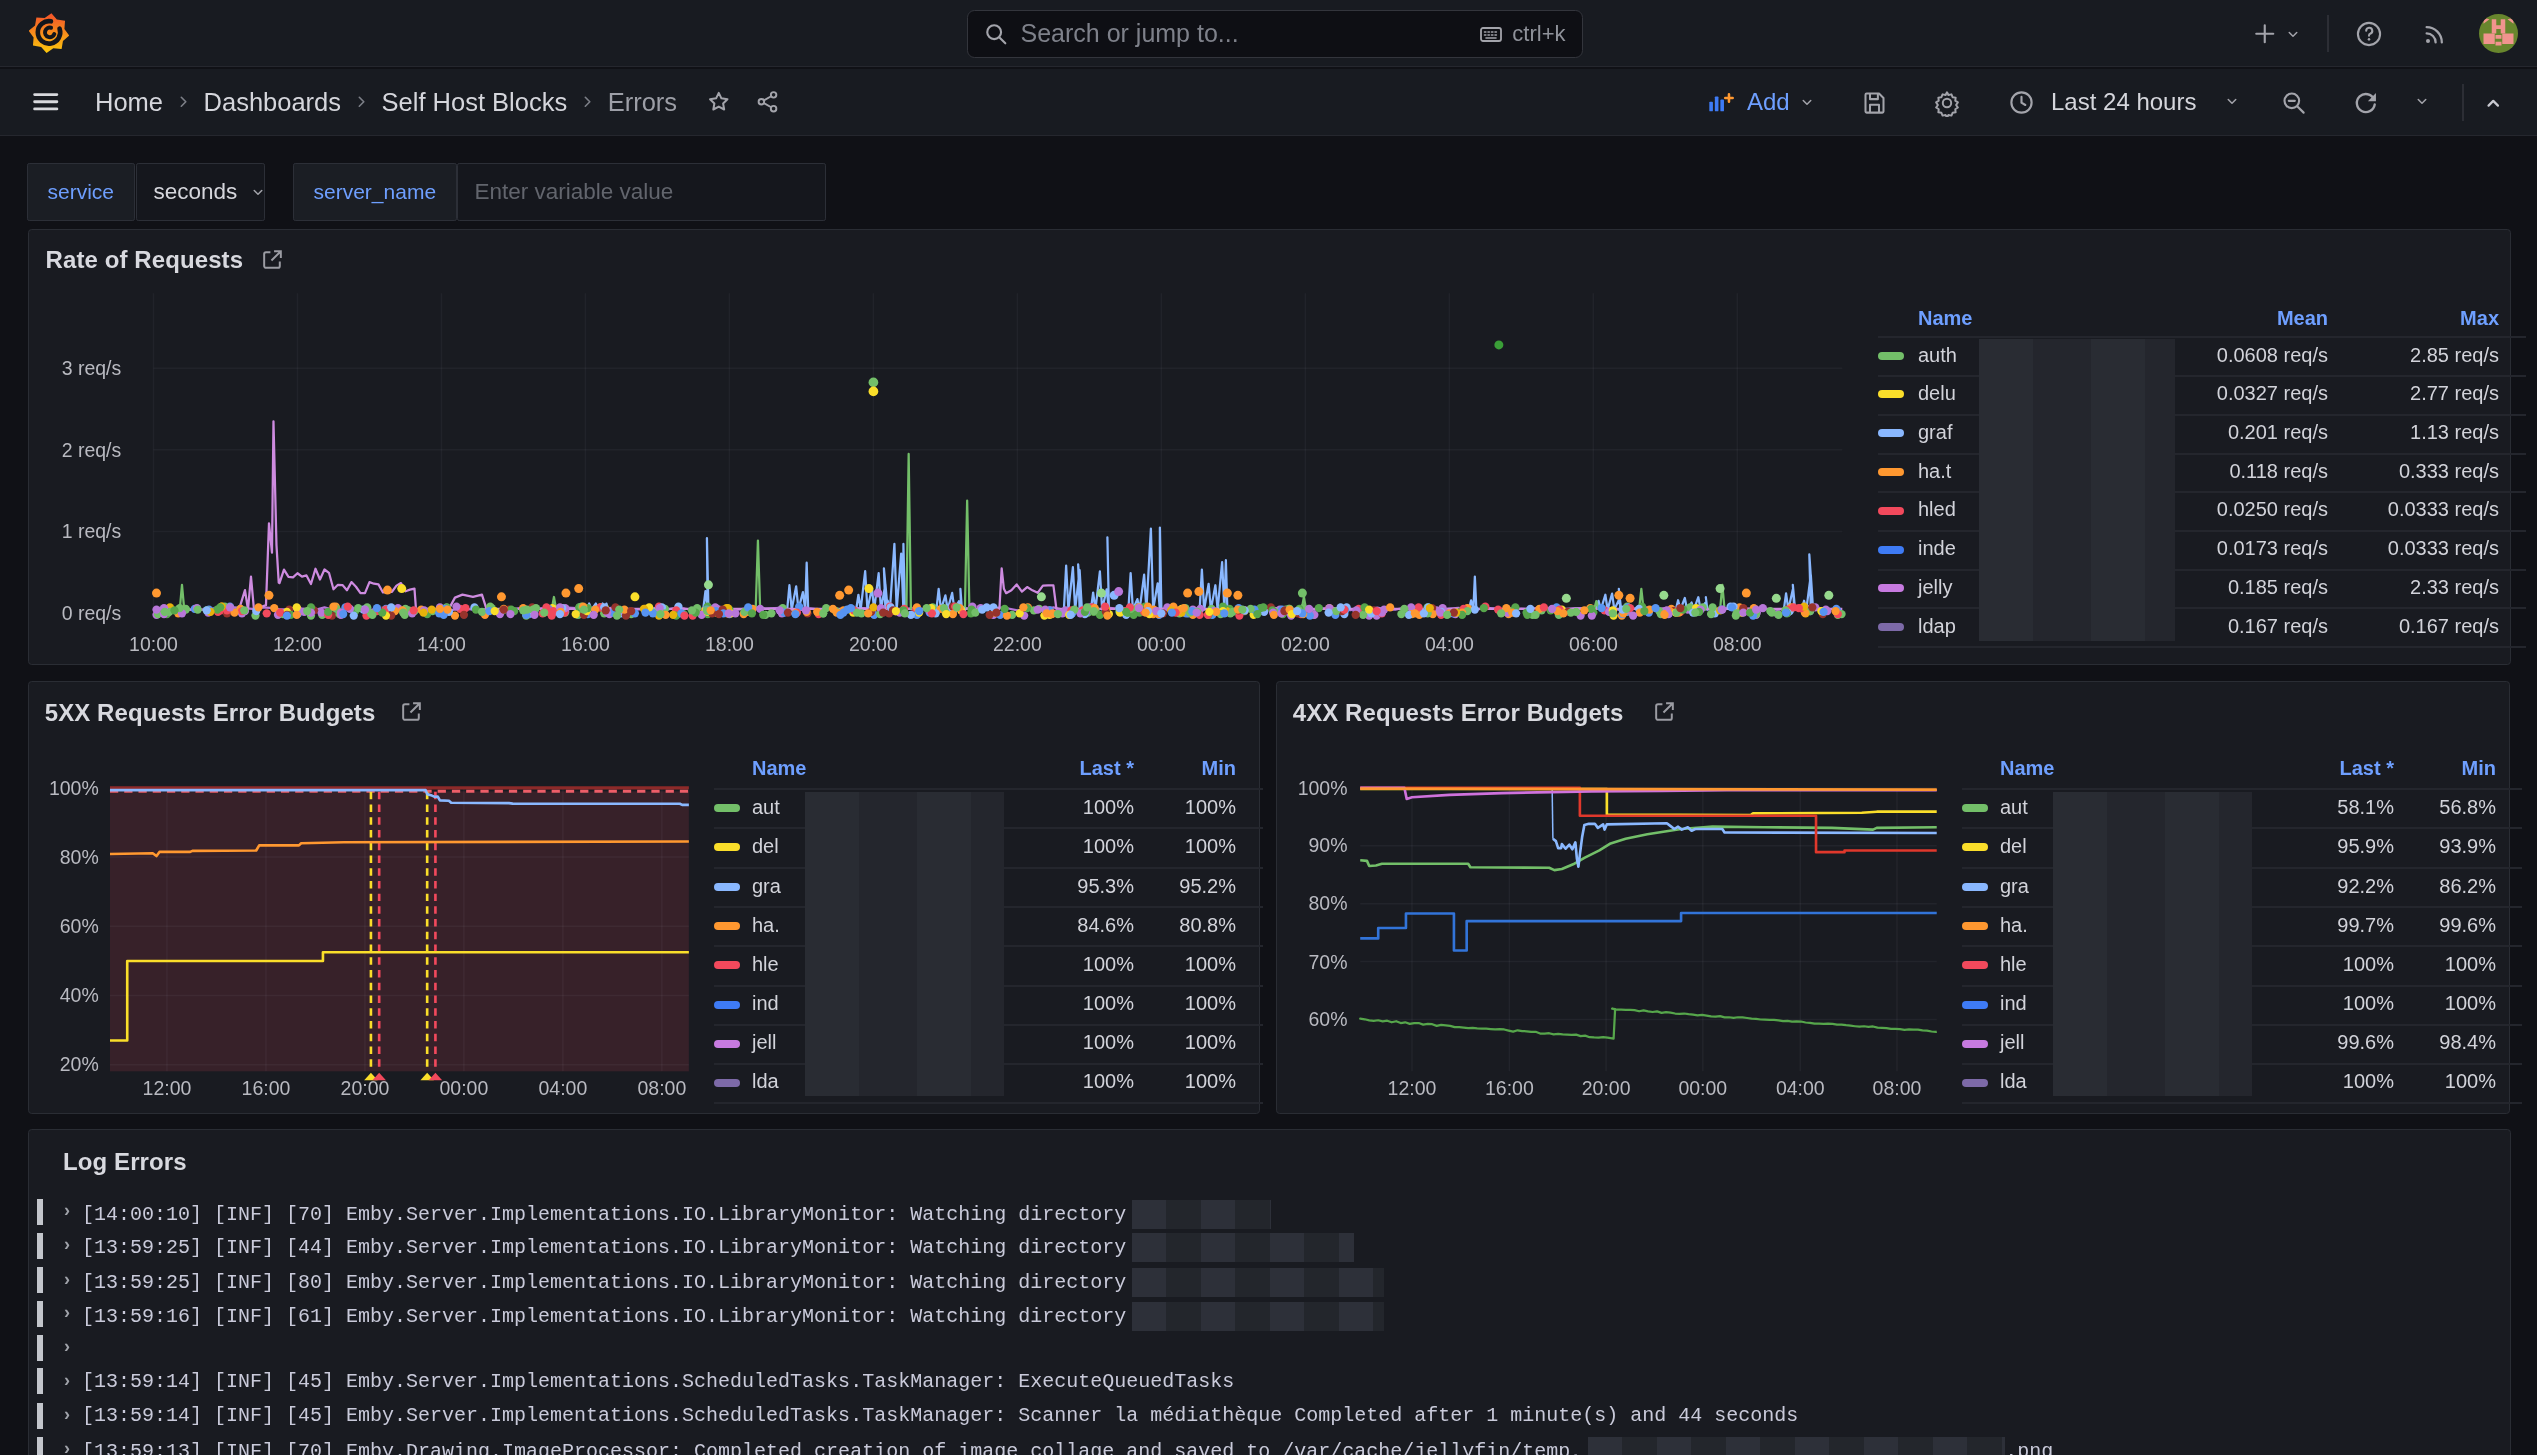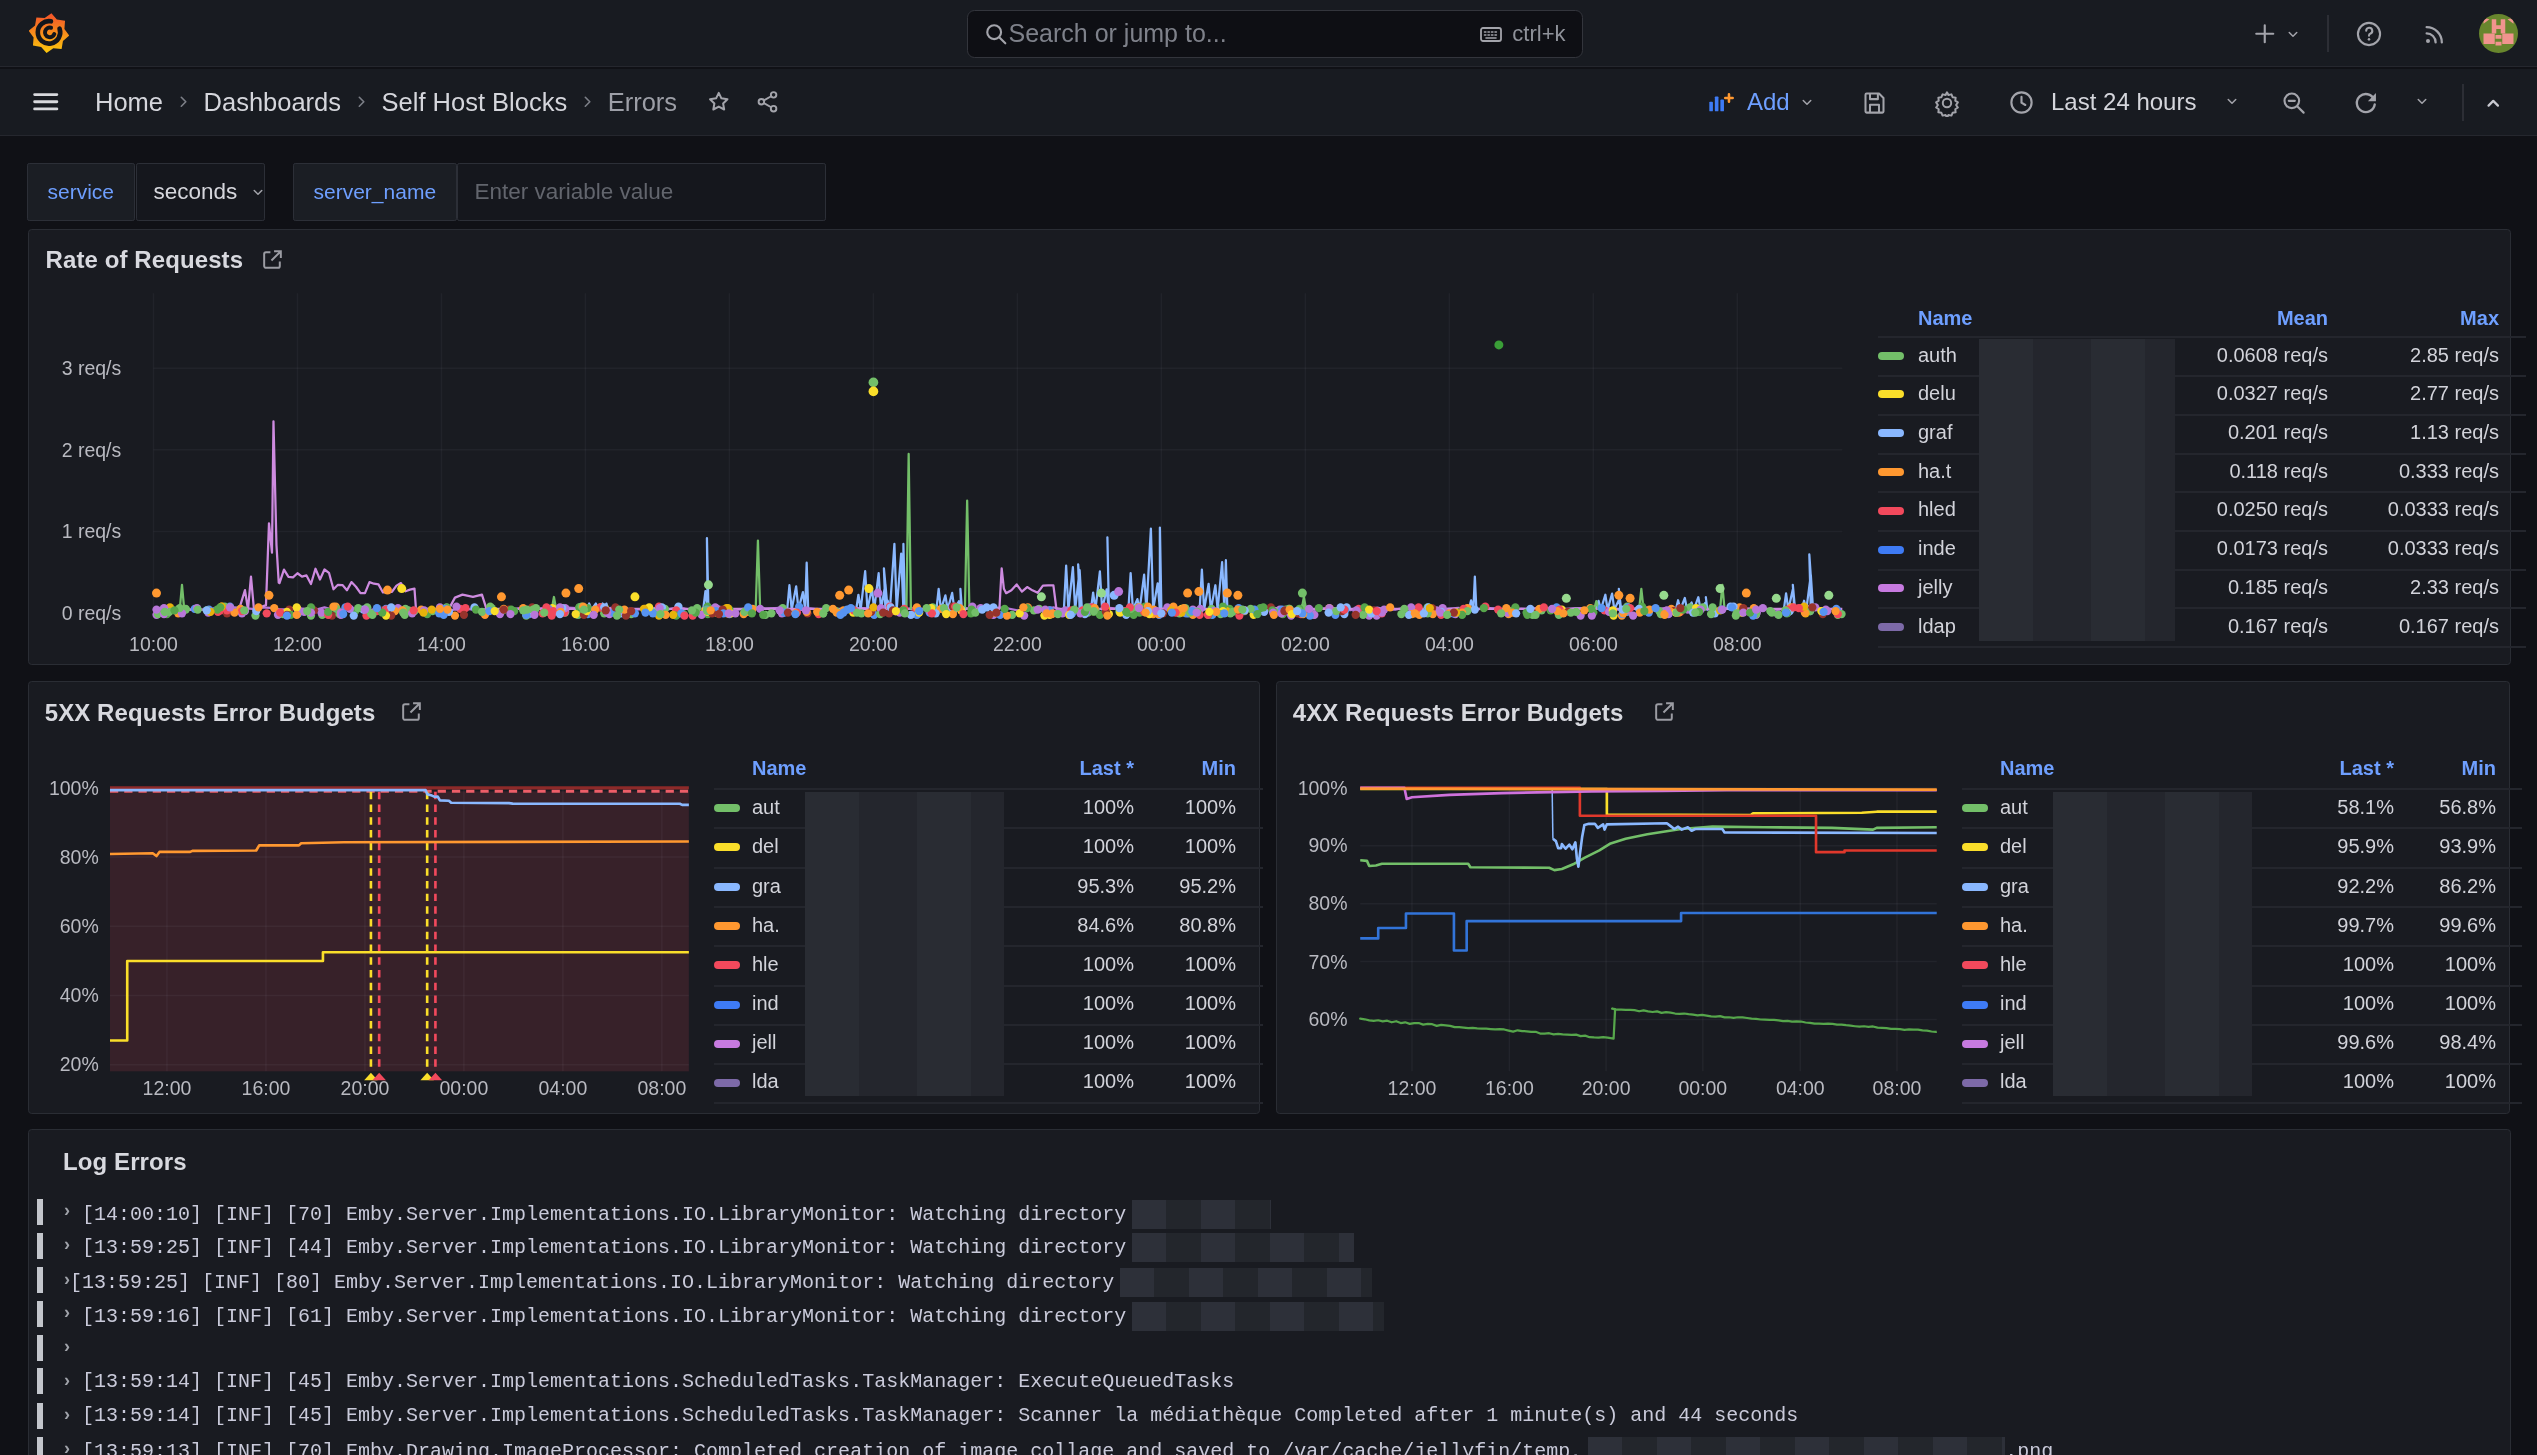--- a/index.html
+++ b/index.html
@@ -36,21 +36,21 @@
 <path d="M54.9 23.4 A 28 28 0 1 0 76.3 41.4" stroke="#14161c" stroke-width="11.5" fill="none" stroke-linecap="round"></path>
 <path d="M55.1 39.4 A 12 12 0 1 0 63.3 55.1" stroke="#14161c" stroke-width="10" fill="none" stroke-linecap="round"></path>
 </svg></div>
       <div class="abs" style="left:967px;top:9.7px;width:616px;height:48px;background:#0e0f14;border:1.5px solid #33353c;border-radius:7.5px;display:flex;align-items:center">
         <div style="margin-left:15px;display:flex">
           <svg class="" width="25.5" height="25.5" viewBox="0 0 24 24" fill="none">
             <circle cx="10.5" cy="10.5" r="6.5" stroke="#a3a4ab" stroke-width="2"></circle>
             <path d="M15.5 15.5 L21 21" stroke="#a3a4ab" stroke-width="2" stroke-linecap="round"></path>
           </svg>
         </div>
-        <div style="font-size:25px;color:#7e818a">Search or jump to...</div>
+        <div style="margin-left:12px;font-size:25px;color:#7e818a">Search or jump to...</div>
         <div style="margin-left:auto;margin-right:16.5px;display:flex;align-items:center;gap:9px">
           <svg class="" width="24" height="24" viewBox="0 0 24 24" fill="none">
             <rect x="2" y="6" width="20" height="13" rx="2" stroke="#a3a4ab" stroke-width="1.8"></rect>
             <path d="M5.5 10h1.4M9 10h1.4M12.5 10h1.4M16 10h1.4M5.5 13h1.4M9 13h1.4M12.5 13h1.4M16 13h1.4M7 16h10" stroke="#a3a4ab" stroke-width="1.6" stroke-linecap="round"></path>
           </svg>
           <span style="font-size:22px;color:#8f929a">ctrl+k</span>
         </div>
       </div>
       <div class="abs" style="left:2252px;top:21px"><svg class="" width="25.5" height="25.5" viewBox="0 0 24 24" fill="none">
           <path d="M12 4v16M4 12h16" stroke="#a3a4ab" stroke-width="2" stroke-linecap="round"></path>
@@ -1266,21 +1266,21 @@
     <div class="panel" style="left:28px;top:1129px;width:2483px;height:345px">
       <div class="ptitle" style="left:34px;top:18px">Log Errors</div>
       <div class="logbar" style="left:7.5px;top:69px"></div>
       <div class="logchev" style="left:35px;top:70px">›</div>
       <div class="logline" style="left:53px;top:70px">[14:00:10] [INF] [70] Emby.Server.Implementations.IO.LibraryMonitor: Watching directory<span style="display:inline-block;vertical-align:middle;margin-left:6px;width:139px;height:28.5px;background:#282b32;background-image:repeating-linear-gradient(90deg,#2d3039 0 34px,#23262c 34px 69px)"></span></div>
       <div class="logbar" style="left:7.5px;top:103px"></div>
       <div class="logchev" style="left:35px;top:104px">›</div>
       <div class="logline" style="left:53px;top:103px">[13:59:25] [INF] [44] Emby.Server.Implementations.IO.LibraryMonitor: Watching directory<span style="display:inline-block;vertical-align:middle;margin-left:6px;width:222px;height:28.5px;background:#282b32;background-image:repeating-linear-gradient(90deg,#2d3039 0 34px,#23262c 34px 69px)"></span></div>
       <div class="logbar" style="left:7.5px;top:137px"></div>
       <div class="logchev" style="left:35px;top:139px">›</div>
-      <div class="logline" style="left:41px;top:138px">[13:59:25] [INF] [80] Emby.Server.Implementations.IO.LibraryMonitor: Watching directory<span style="display:inline-block;vertical-align:middle;margin-left:6px;width:252px;height:28.5px;background:#282b32;background-image:repeating-linear-gradient(90deg,#2d3039 0 34px,#23262c 34px 69px)"></span></div>
+      <div class="logline" style="left:53px;top:138px">[13:59:25] [INF] [80] Emby.Server.Implementations.IO.LibraryMonitor: Watching directory<span style="display:inline-block;vertical-align:middle;margin-left:6px;width:252px;height:28.5px;background:#282b32;background-image:repeating-linear-gradient(90deg,#2d3039 0 34px,#23262c 34px 69px)"></span></div>
       <div class="logbar" style="left:7.5px;top:171px"></div>
       <div class="logchev" style="left:35px;top:172px">›</div>
       <div class="logline" style="left:53px;top:172px">[13:59:16] [INF] [61] Emby.Server.Implementations.IO.LibraryMonitor: Watching directory<span style="display:inline-block;vertical-align:middle;margin-left:6px;width:252px;height:28.5px;background:#282b32;background-image:repeating-linear-gradient(90deg,#2d3039 0 34px,#23262c 34px 69px)"></span></div>
       <div class="logbar" style="left:7.5px;top:205px"></div>
       <div class="logchev" style="left:35px;top:206px">›</div>
       <div class="logbar" style="left:7.5px;top:238px"></div>
       <div class="logchev" style="left:35px;top:240px">›</div>
       <div class="logline" style="left:53px;top:240px">[13:59:14] [INF] [45] Emby.Server.Implementations.ScheduledTasks.TaskManager: ExecuteQueuedTasks</div>
       <div class="logbar" style="left:7.5px;top:273px"></div>
       <div class="logchev" style="left:35px;top:274px">›</div>

